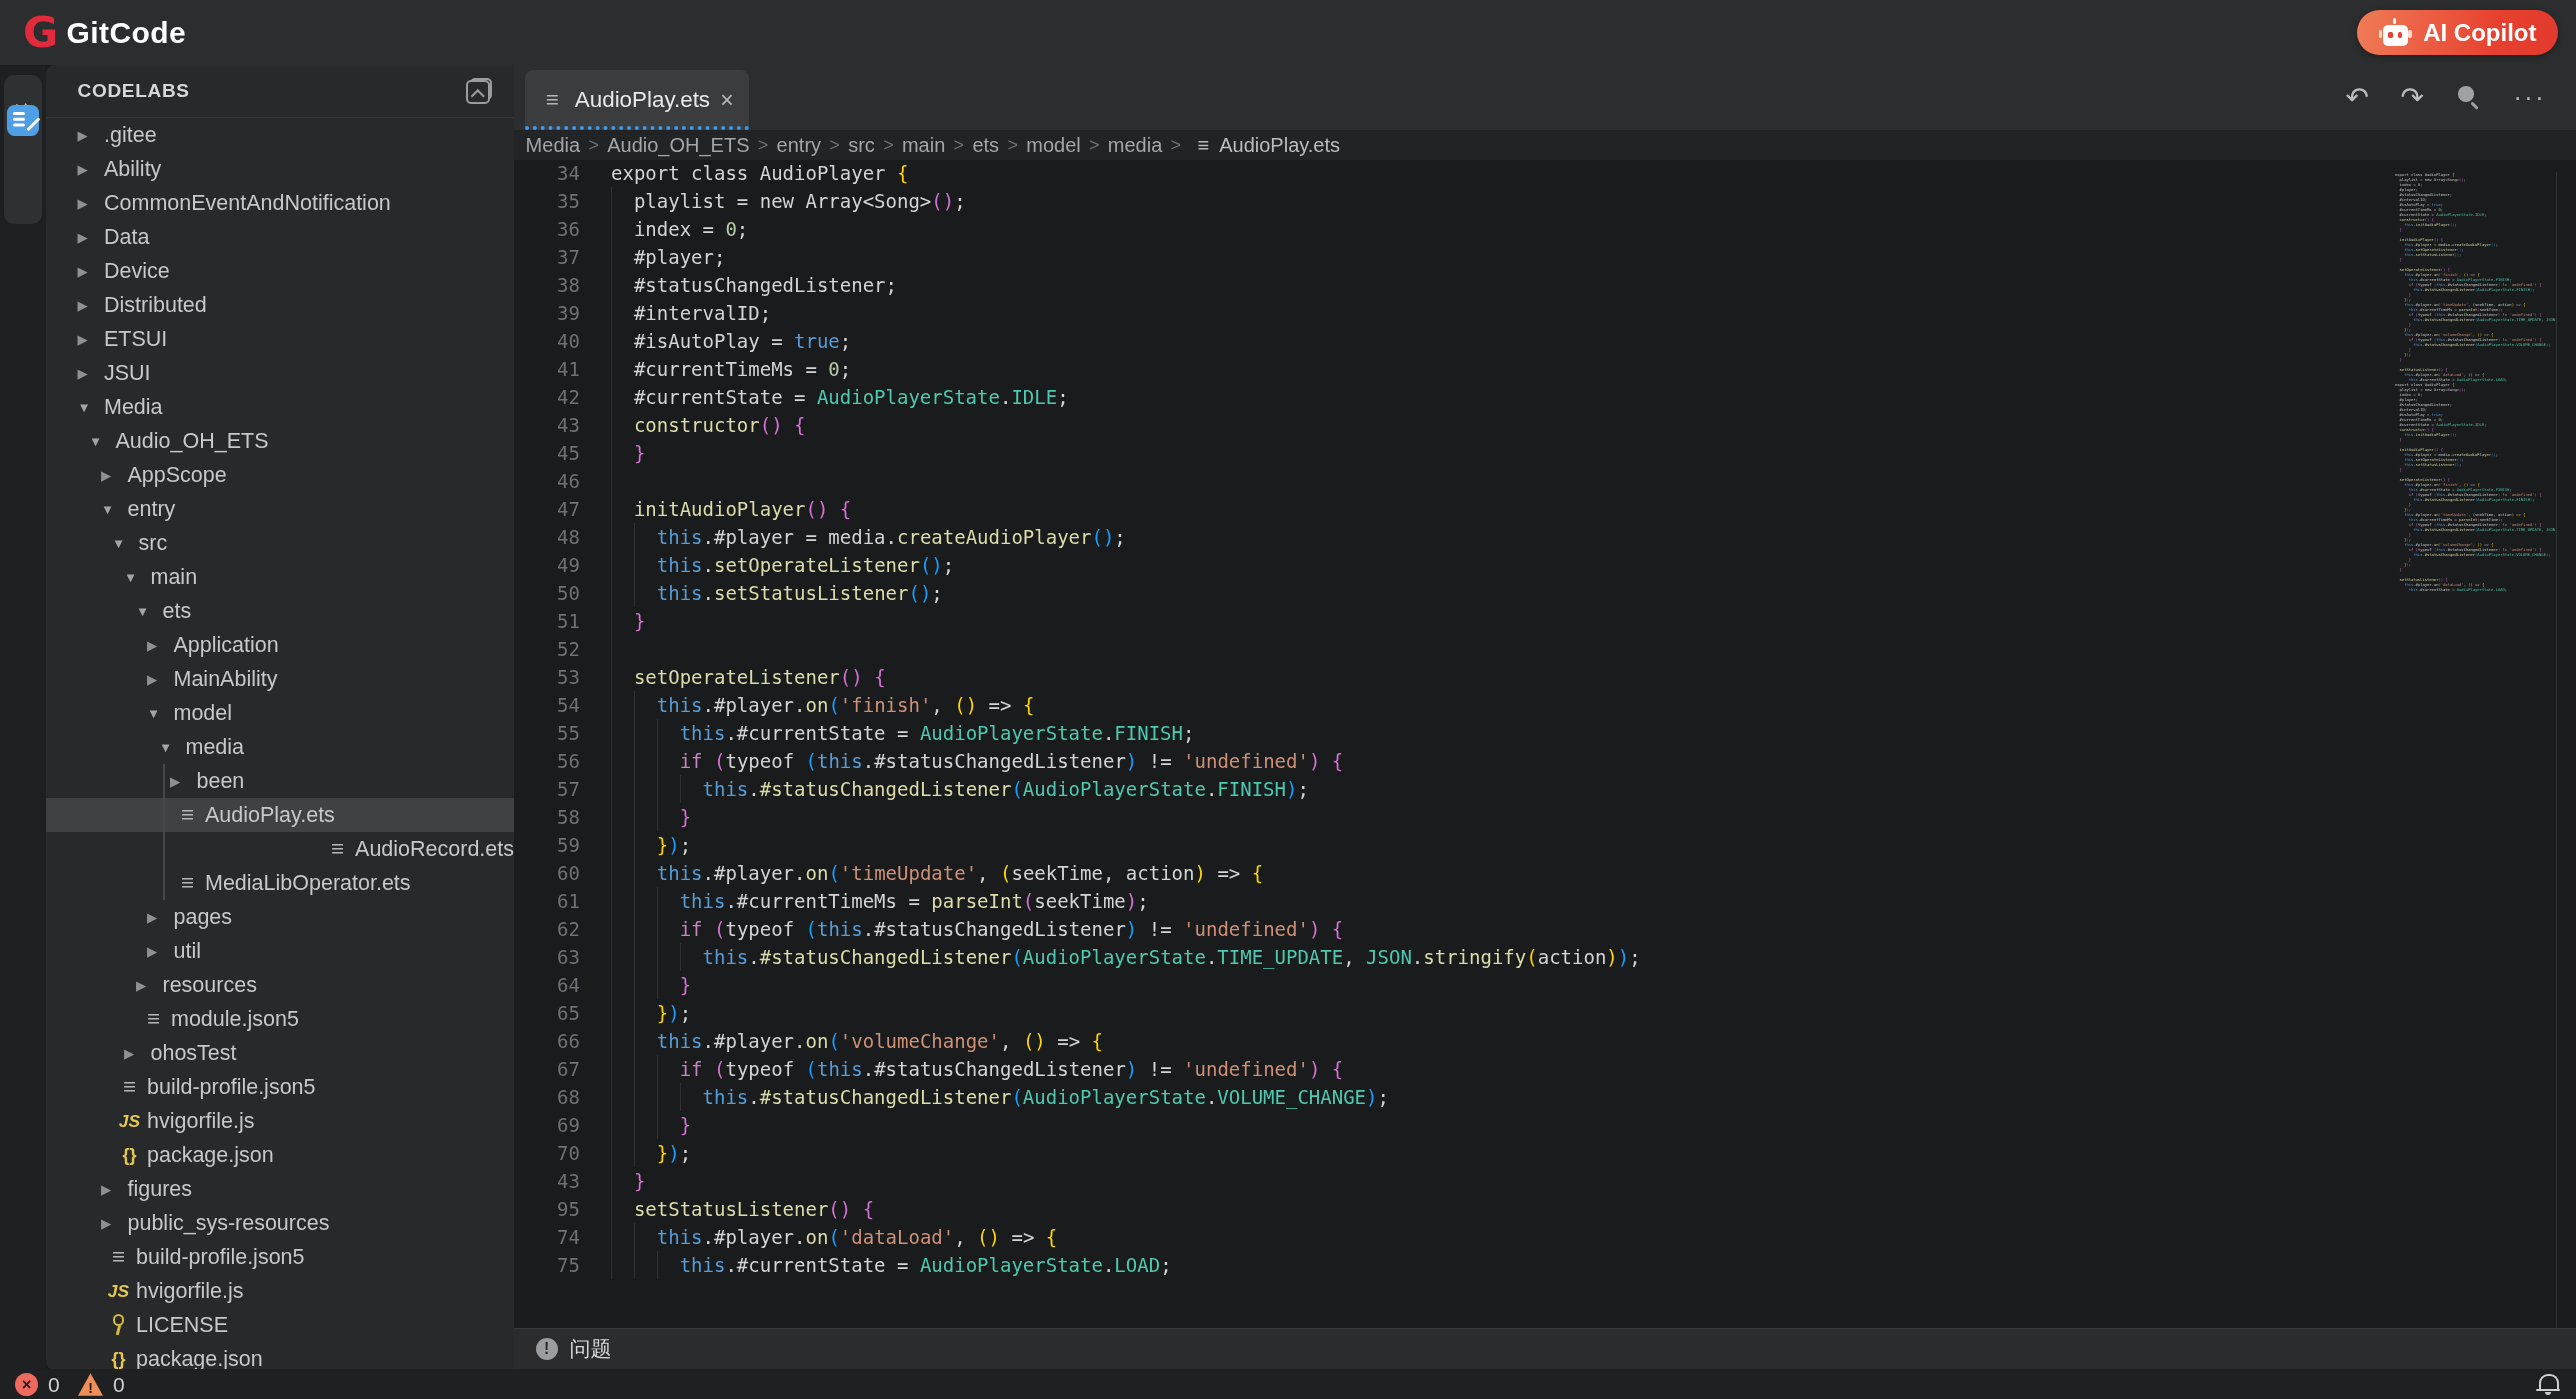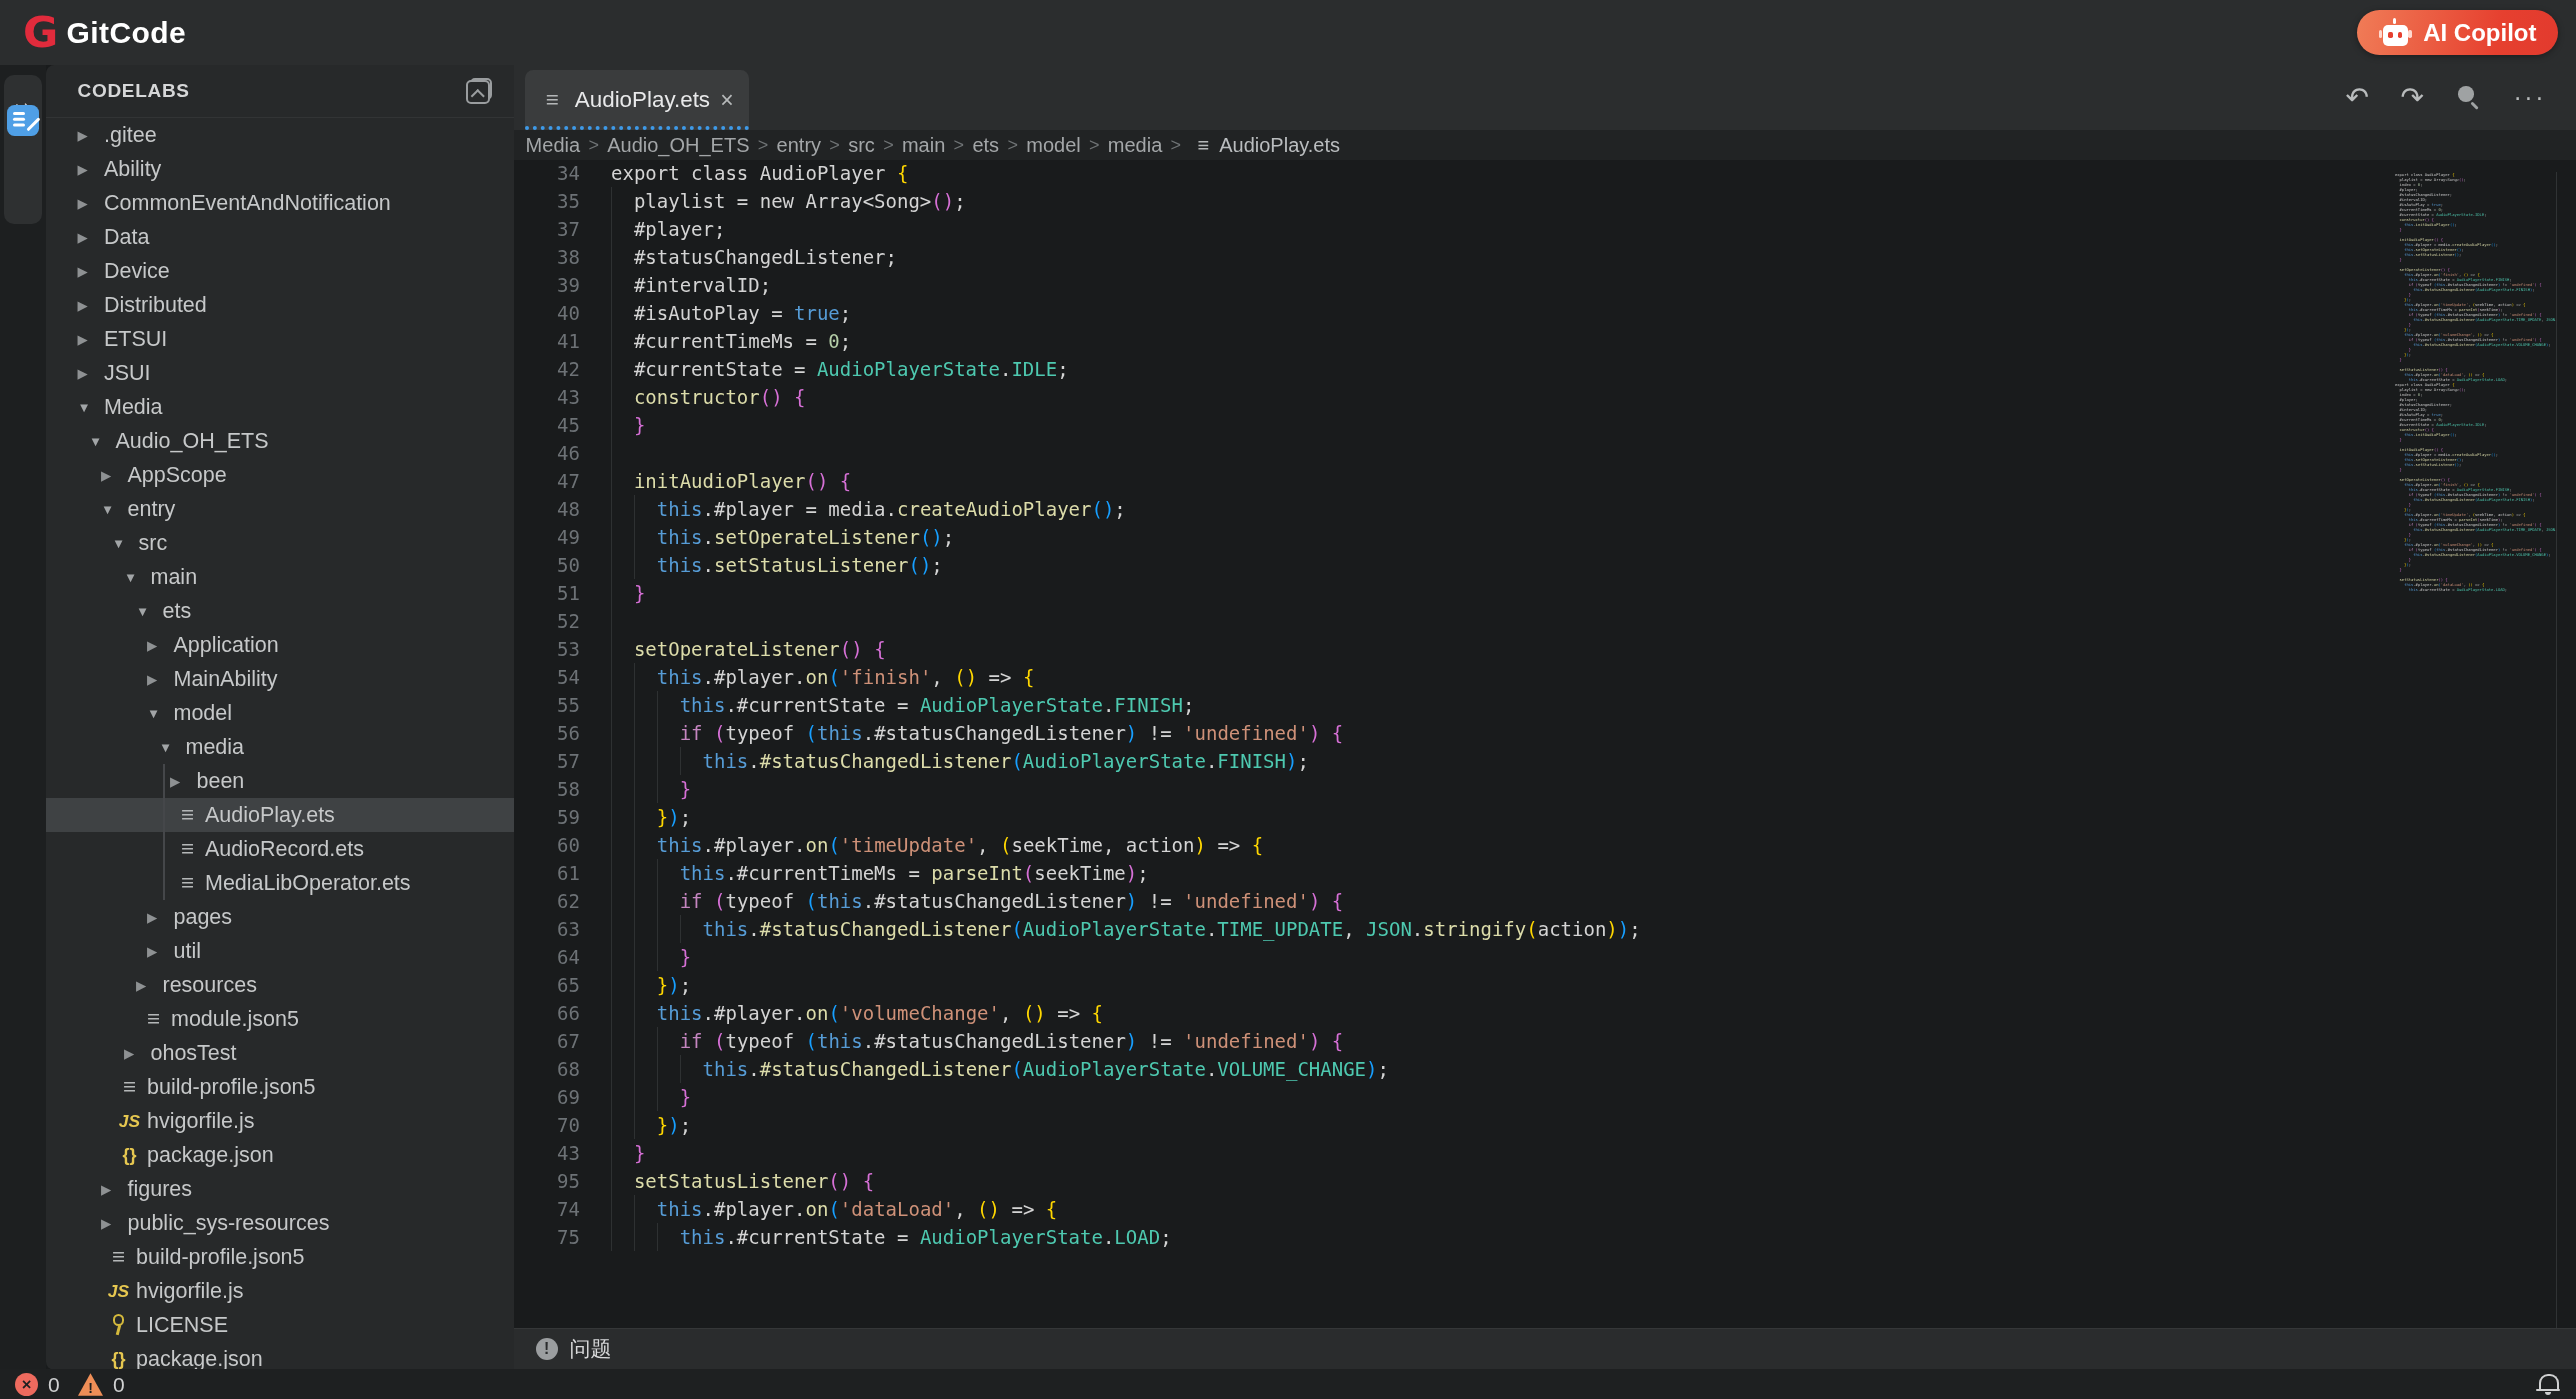--- a/index.html
+++ b/index.html
@@ -234,21 +234,21 @@
       </div>
       <div class="trow" style="padding-left: 124px;">
         <span class="ar col">▶</span>
         <span class="tl">been</span>
       </div>
       <div class="trow sel" style="padding-left: 124px;">
         <span class="fsp"></span>
         <span class="ic-file"></span>
         <span class="tl">AudioPlay.ets</span>
       </div>
-      <div class="trow" style="padding-left: 124px;">
+      <div class="trow" style="padding-left: 124px; justify-content: flex-end;">
         <span class="fsp"></span>
         <span class="ic-file"></span>
         <span class="tl">AudioRecord.ets</span>
       </div>
       <div class="trow" style="padding-left: 124px;">
         <span class="fsp"></span>
         <span class="ic-file"></span>
         <span class="tl">MediaLibOperator.ets</span>
       </div>
       <div class="trow" style="padding-left: 101px;">
@@ -362,20 +362,24 @@
 
   <div class="code">
     <div>
         <div class="cl">
           <span class="ln">34</span>
           <span class="ct"><span class="tk-w">export class AudioPlayer </span><span class="tk-g">{</span></span>
         </div>
         <div class="cl">
           <span class="ln">35</span>
           <span class="ct"><i class="ig" style="left: 0ch;"></i><span class="tk-w">  playlist = new Array&lt;Song&gt;</span><span class="tk-k">()</span><span class="tk-w">;</span></span>
+        </div>
+        <div class="cl">
+          <span class="ln">36</span>
+          <span class="ct"><i class="ig" style="left: 0ch;"></i><span class="tk-w">  index = </span><span class="tk-n">0</span><span class="tk-w">;</span></span>
         </div>
         <div class="cl">
           <span class="ln">37</span>
           <span class="ct"><i class="ig" style="left: 0ch;"></i><span class="tk-w">  #player;</span></span>
         </div>
         <div class="cl">
           <span class="ln">38</span>
           <span class="ct"><i class="ig" style="left: 0ch;"></i><span class="tk-w">  #statusChangedListener;</span></span>
         </div>
         <div class="cl">

